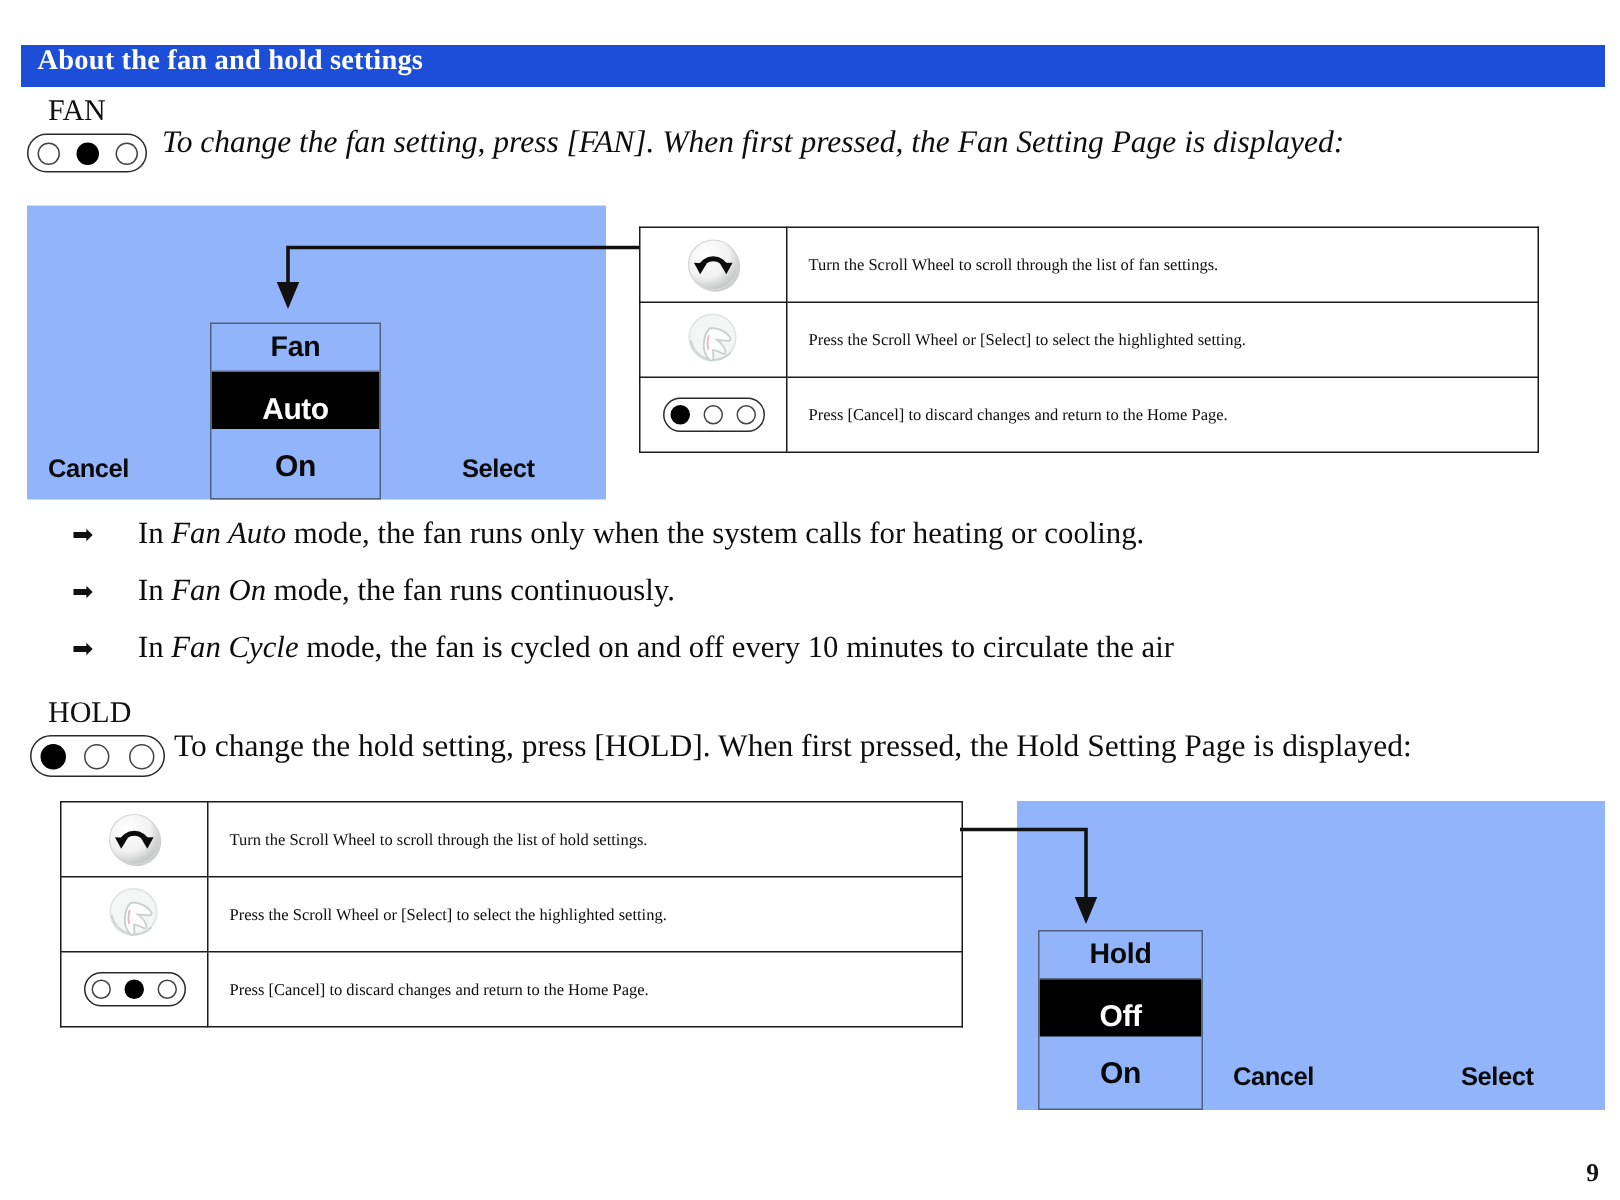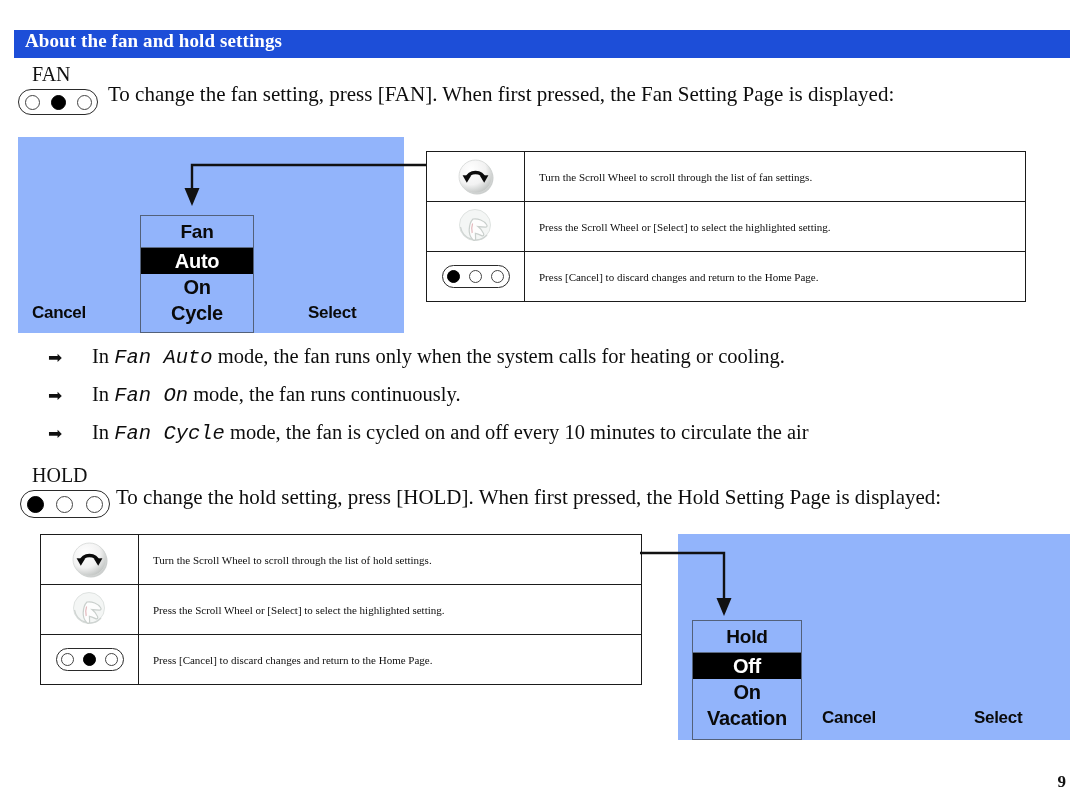--- a/index.html
+++ b/index.html
@@ -93,21 +93,21 @@
     padding: 5px 0 4px 0;
     border-bottom: 1.3px solid #5c6a82;
     letter-spacing: -0.2px;
   }
   .lcd-item {
     font-family: "Liberation Sans", sans-serif;
     font-weight: bold;
     font-size: 20px;
     color: #0a0a0a;
     text-align: center;
-    padding: 2px 0 1px 0;
+    padding: 14px 0 1px 0;
     letter-spacing: -0.3px;
   }
   .lcd-item.highlight {
     background: #000000;
     color: #ffffff;
   }
 
   
   .softkey {
     position: absolute;
@@ -168,21 +168,21 @@
     font-size: 17px;
     color: #111;
     width: 44px;
     flex: 0 0 44px;
   }
   .bullet-text {
     font-family: "Liberation Serif", serif;
     font-size: 20.5px;
     color: #0d0d0d;
   }
-  .bullet-text i { font-style: italic; font-family: Liberation Mono, monospace; }
+  .bullet-text i { font-style: italic; }
 
   
   .page-num {
     position: absolute;
     right: 14px;
     bottom: 8px;
     font-family: "Liberation Serif", serif;
     font-weight: bold;
     font-size: 17px;
     color: #111;
@@ -196,21 +196,21 @@
 </div>
 
 <div class="key-label" style="left:32px; top:63px;">FAN</div>
 
 <div class="pill-btn" id="fan-pill" style="left:18px; top:89px; width:80px; height:26px;">
   <span class="dot" style="width:15px;height:15px;"></span>
   <span class="dot filled" style="width:15px;height:15px;"></span>
   <span class="dot" style="width:15px;height:15px;"></span>
 </div>
 
-<div class="sentence" style="left:108px; top:82px;">To change the fan setting, press [FAN].  When first pressed, the Fan Setting Page is displayed:</div>
+<div class="sentence" style="left:108px; top:82px;font-style:italic;">To change the fan setting, press [FAN].  When first pressed, the Fan Setting Page is displayed:</div>
 
 <div class="blue-panel" style="left:18px; top:137px; width:386px; height:196px;"></div>
 
 <svg class="connector" style="left:180px; top:160px; width:252px; height:50px;" viewBox="0 0 252 50">
   <path d="M252 5 L12 5 L12 30" stroke="#111" stroke-width="2.4" fill="none"></path>
   <path d="M12 46 L4.5 28 L19.5 28 Z" fill="#111"></path>
 </svg>
 
 <div class="lcd-box" style="left:140px; top:215px; width:114px; height:118px;">
   <div class="lcd-title">Fan</div>

